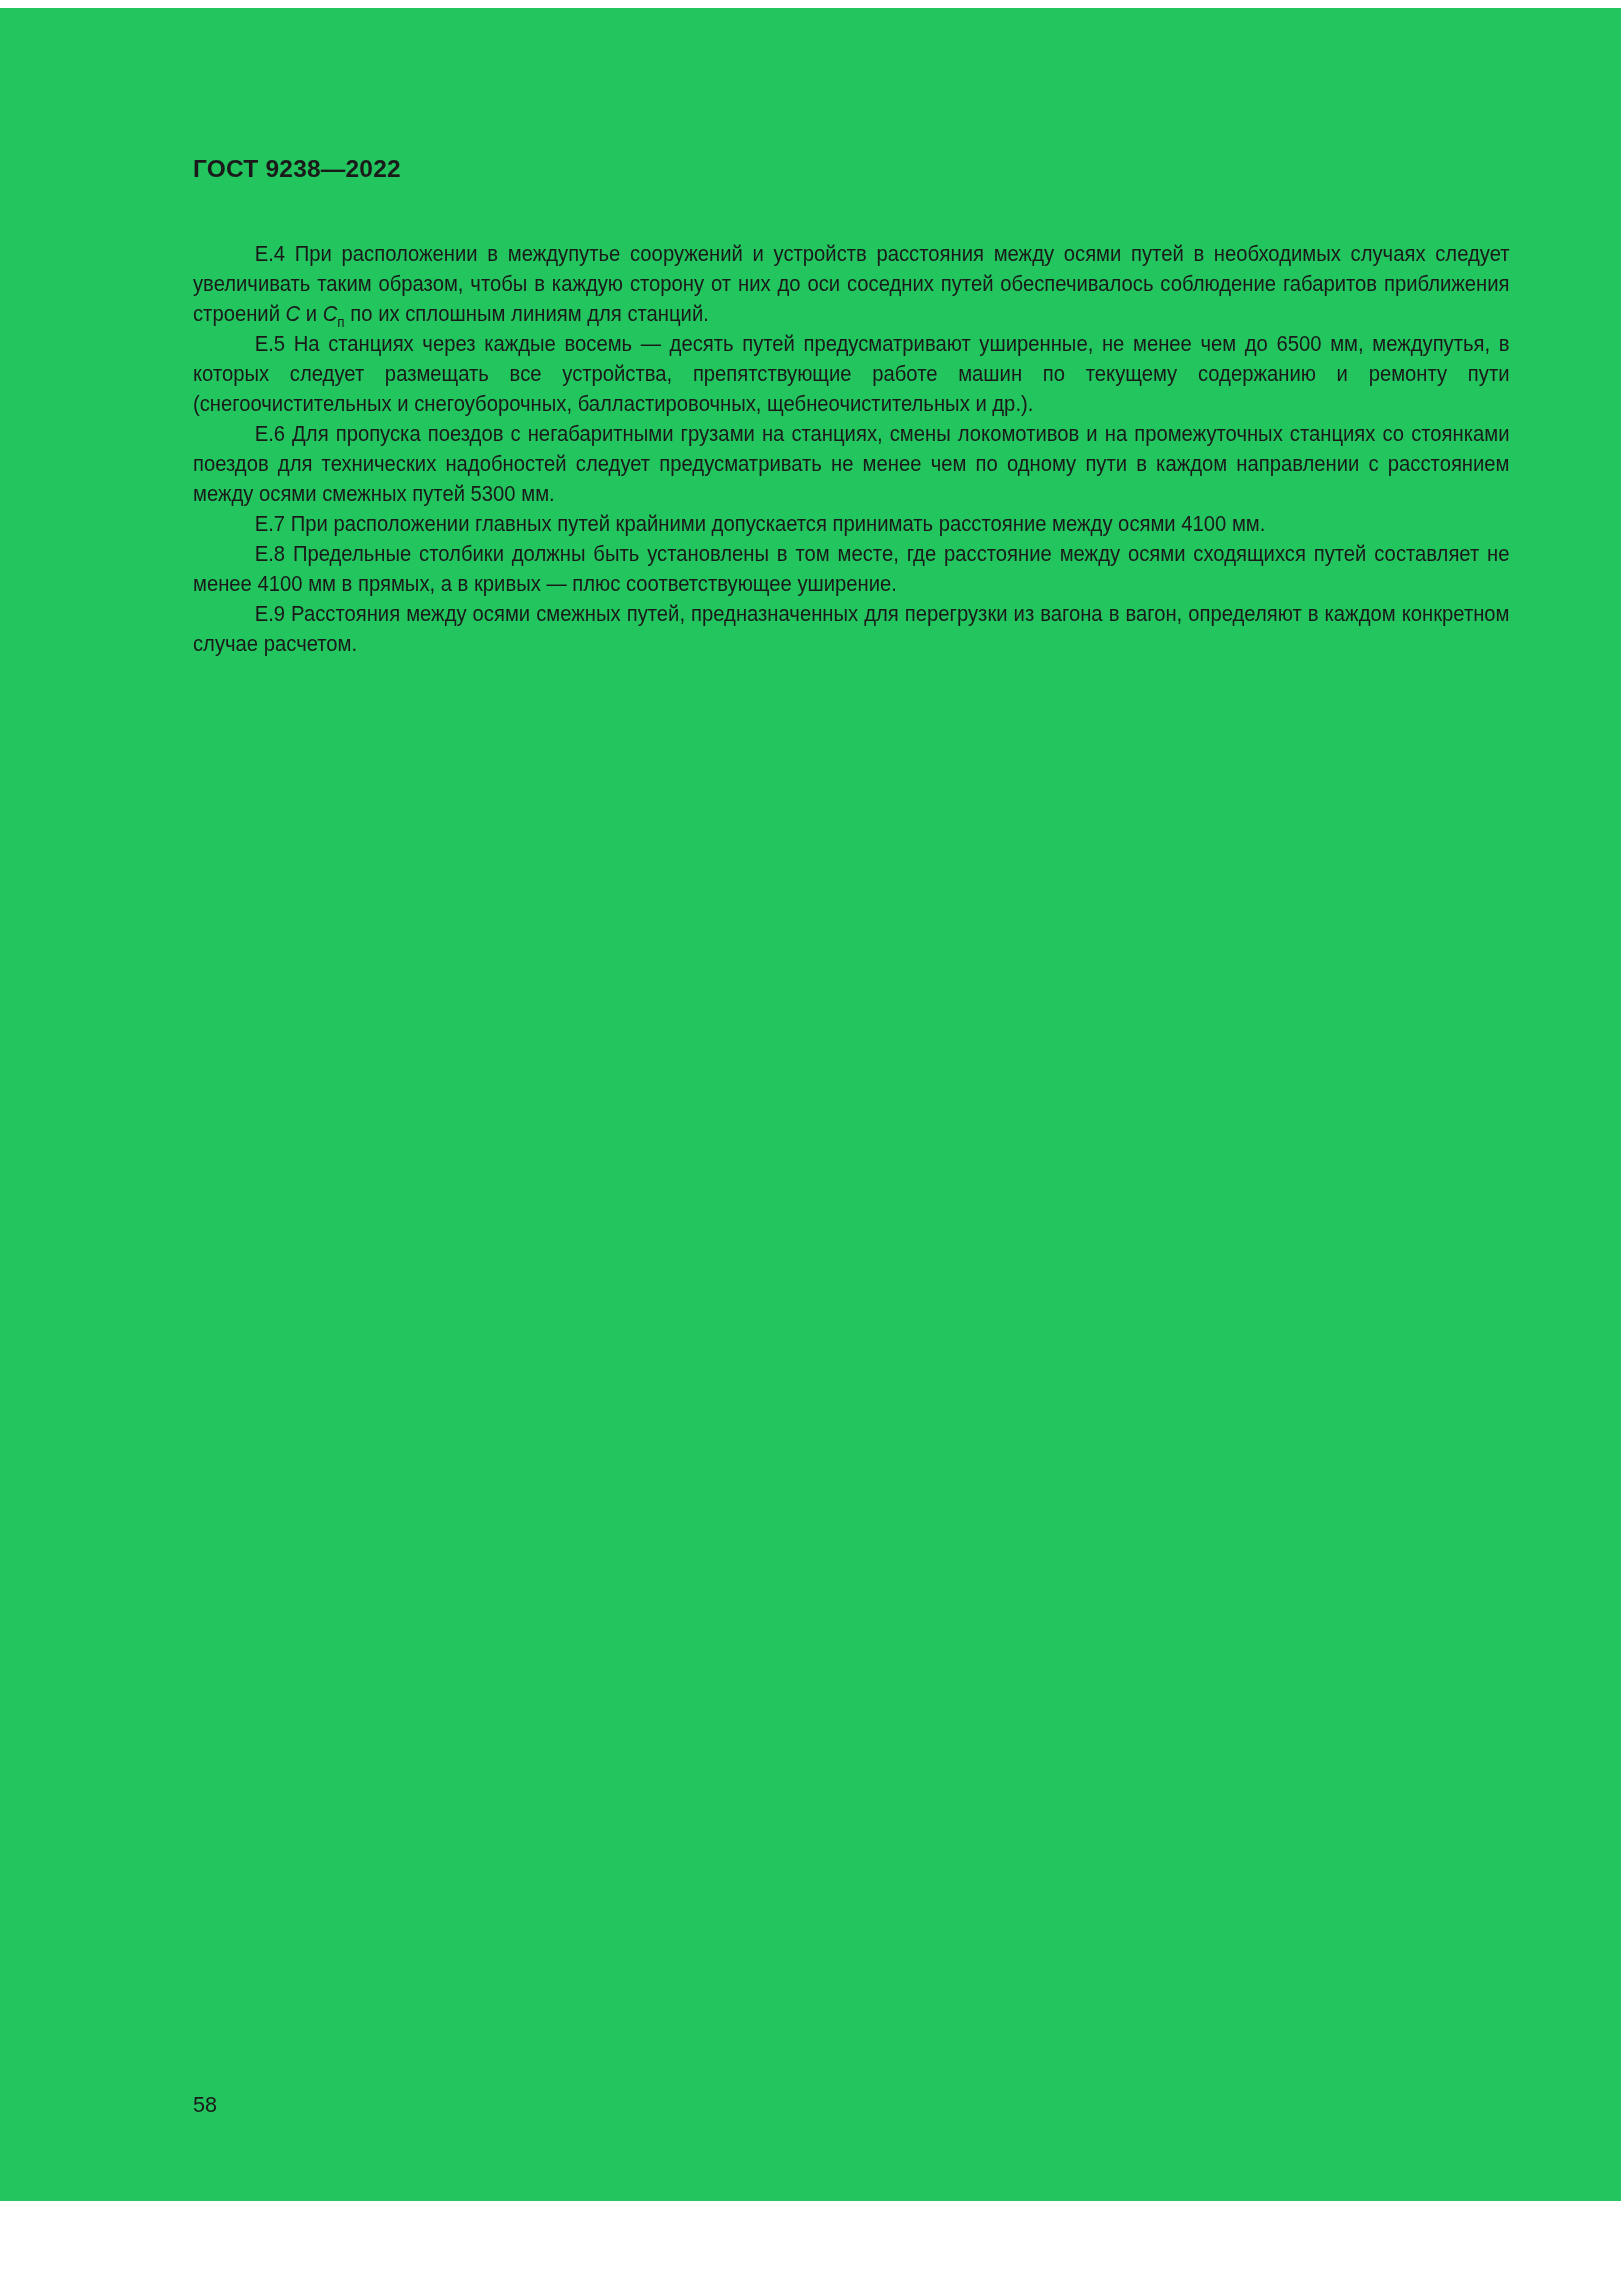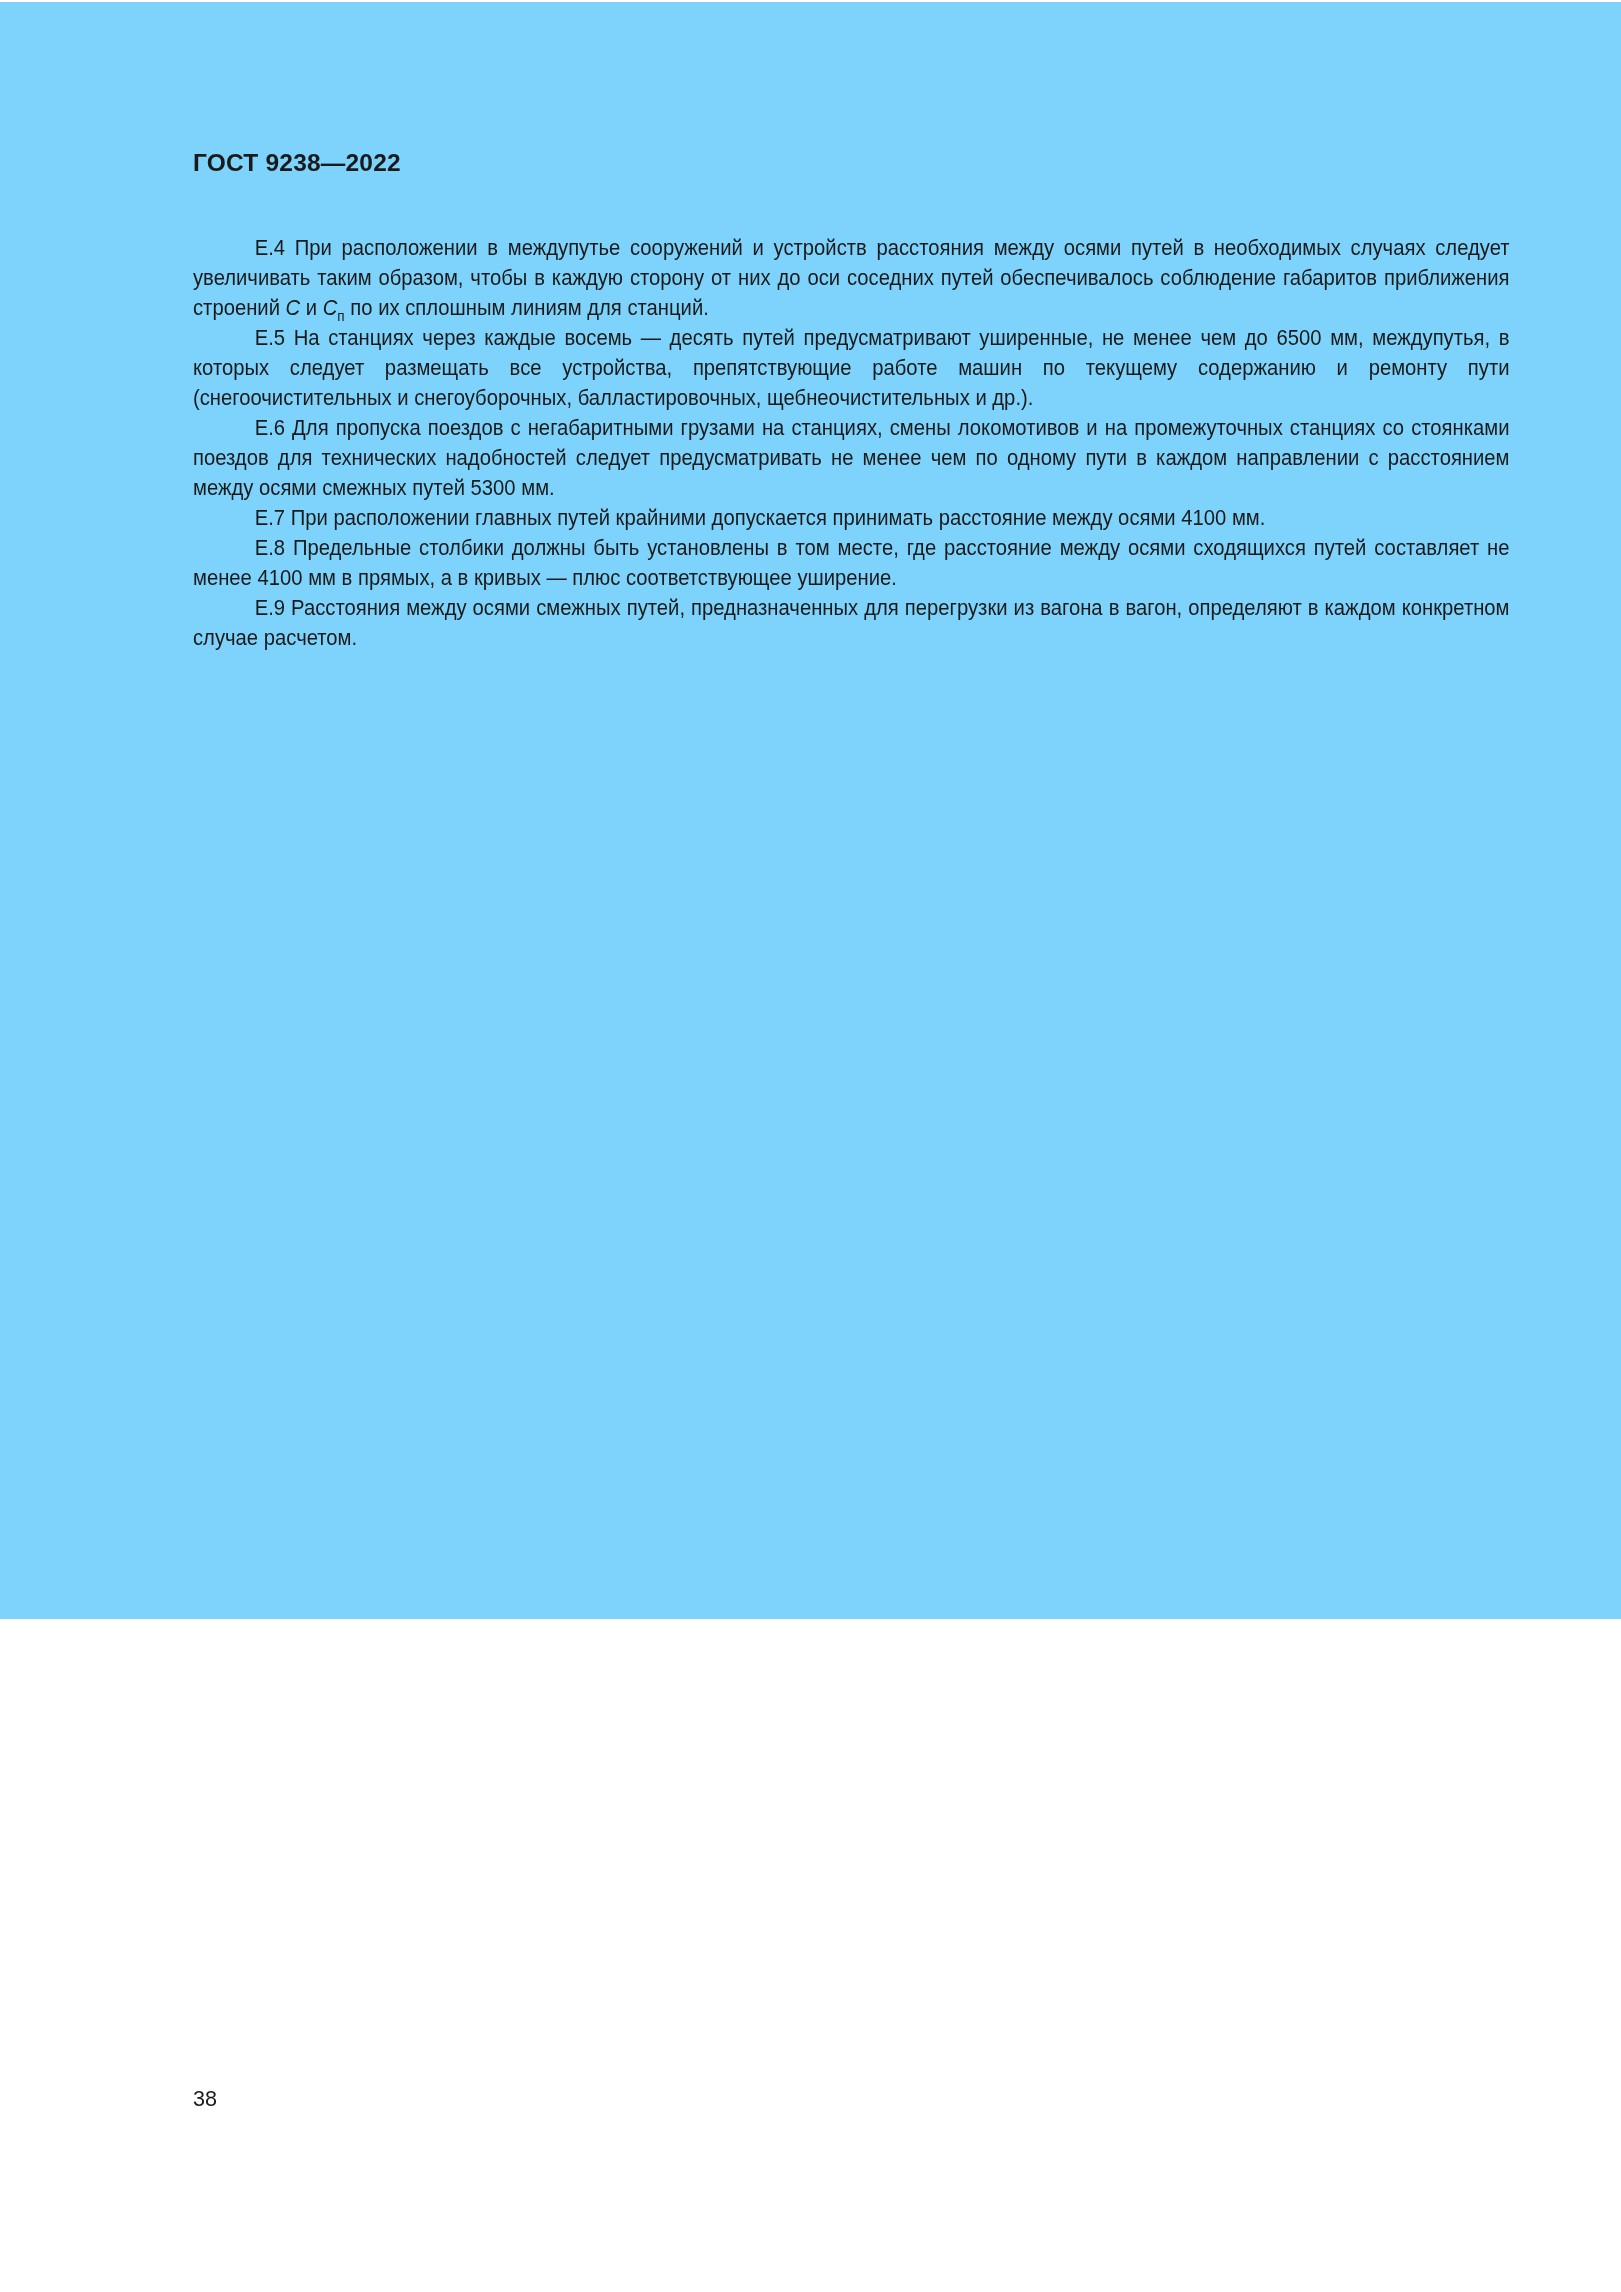--- a/index.html
+++ b/index.html
@@ -1,17 +1,17 @@
 <!DOCTYPE html>
 <html><head>
   <meta charset="utf-8">
   <style>
     html, body { margin: 0; padding: 0; background: #ffffff; }
     body { width: 1621px; height: 2293px; position: relative; overflow: hidden; }
-    .page { position: absolute; left: 0; top: 2px; width: 1621px; height: 1617px; background: #7dd3fc; color: #1a1a1a; }
+    .page { position: absolute; left: 0; top: 8px; width: 1621px; height: 2193px; background: #22c55e; color: #1a1a1a; }
     .header {
       position: absolute; left: 193px; top: 147px;
       font-family: "Liberation Sans", sans-serif; font-weight: bold; font-size: 24.5px; color: #1a1a1a;
       letter-spacing: 0.2px;
     }
     .body-text {
       position: absolute; left: 193px; top: 231px; width: 1316px;
       font-family: "Liberation Sans", sans-serif; font-size: 22px; line-height: 30px;
       color: #1a1a1a; text-align: justify;
       transform: scaleX(0.92); transform-origin: left top;
@@ -39,15 +39,15 @@
 
     <p class="para"><span>Е.6</span> <span>Для пропуска поездов с негабаритными грузами на станциях, смены локомотивов и на промежуточных станциях со стоянками поездов для технических надобностей следует предусматривать не менее чем по одному пути в каждом направлении с расстоянием между осями смежных путей 5300 мм.</span></p>
 
     <p class="para"><span>Е.7</span> <span>При расположении главных путей крайними допускается принимать расстояние между осями 4100 мм.</span></p>
 
     <p class="para"><span>Е.8</span> <span>Предельные столбики должны быть установлены в том месте, где расстояние между осями сходящихся путей составляет не менее 4100 мм в прямых, а в кривых — плюс соответствующее уширение.</span></p>
 
     <p class="para"><span>Е.9</span> <span>Расстояния между осями смежных путей, предназначенных для перегрузки из вагона в вагон, определяют в каждом конкретном случае расчетом.</span></p>
   </div>
 
-  <div class="page-number">38</div>
+  <div class="page-number">58</div>
 </div>
 
 
 </body></html>

